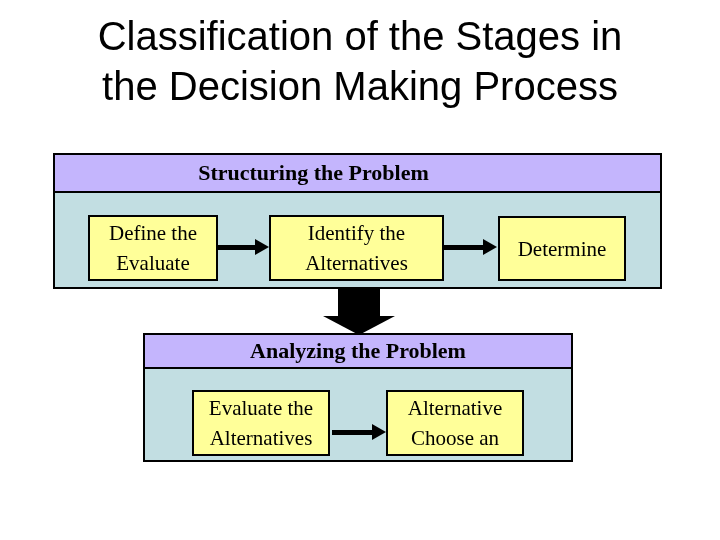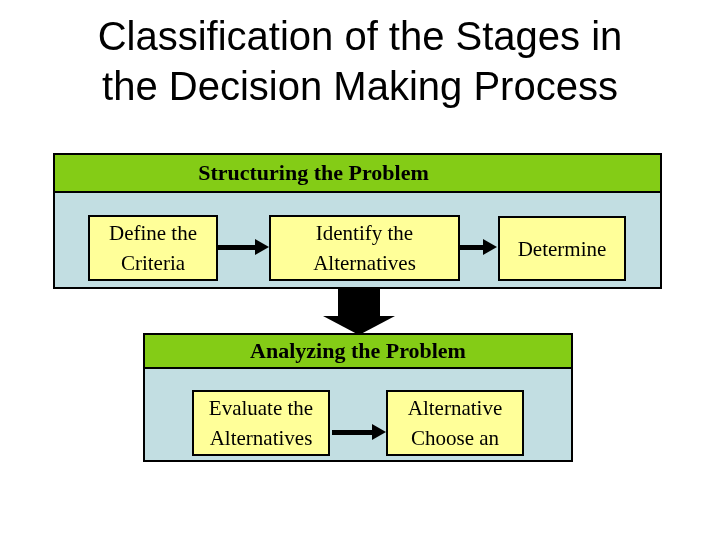--- a/index.html
+++ b/index.html
@@ -32,21 +32,21 @@
     box-sizing: border-box;
     background: #c2dee2;
     border: 2px solid #000;
   }
   .panel-structuring { left: 53px; top: 153px; width: 609px; height: 136px; }
   .panel-analyzing   { left: 143px; top: 333px; width: 430px; height: 129px; }
 
   .panel-header {
     box-sizing: border-box;
     width: 100%;
-    background: #84cc16;
+    background: #c4b5fd;
     border-bottom: 2px solid #000;
     display: flex;
     align-items: center;
     justify-content: center;
     font: 700 22px/22px "Liberation Serif", serif;
     color: #000;
   }
   .panel-structuring .panel-header { height: 38px; }
   .panel-analyzing   .panel-header { height: 34px; }
   .panel-structuring .panel-header span { transform: translateX(-44px); }
@@ -60,21 +60,21 @@
     display: flex;
     flex-direction: column;
     align-items: center;
     justify-content: center;
     text-align: center;
     font: 400 21px/30px "Liberation Serif", serif;
     color: #000;
     z-index: 2;
   }
   .node-define    { left: 88px;  top: 215px; width: 130px; height: 66px; }
-  .node-identify  { left: 269px; top: 215px; width: 191px; height: 66px; }
+  .node-identify  { left: 269px; top: 215px; width: 175px; height: 66px; }
   .node-determine { left: 498px; top: 216px; width: 128px; height: 65px; gap: 32px; }
   .node-evaluate  { left: 192px; top: 390px; width: 138px; height: 66px; }
   .node-choose    { left: 386px; top: 390px; width: 138px; height: 66px; }
 
   
   .harrow { position: absolute; height: 16px; z-index: 1; }
   .harrow .stem {
     position: absolute;
     left: 0; top: 5.5px;
     height: 5px;
@@ -123,21 +123,21 @@
   </div>
 
   <div class="panel panel-structuring">
     <div class="panel-header">
       <span>Structuring the Problem</span>
     </div>
   </div>
 
   <div class="node node-define">
     <span>Define the</span>
-    <span>Criteria</span>
+    <span>Evaluate</span>
   </div>
 
   <div class="harrow arrow-1">
     <div class="stem"></div>
     <div class="head"></div>
   </div>
 
   <div class="node node-identify">
     <span>Identify the</span>
     <span>Alternatives</span>

